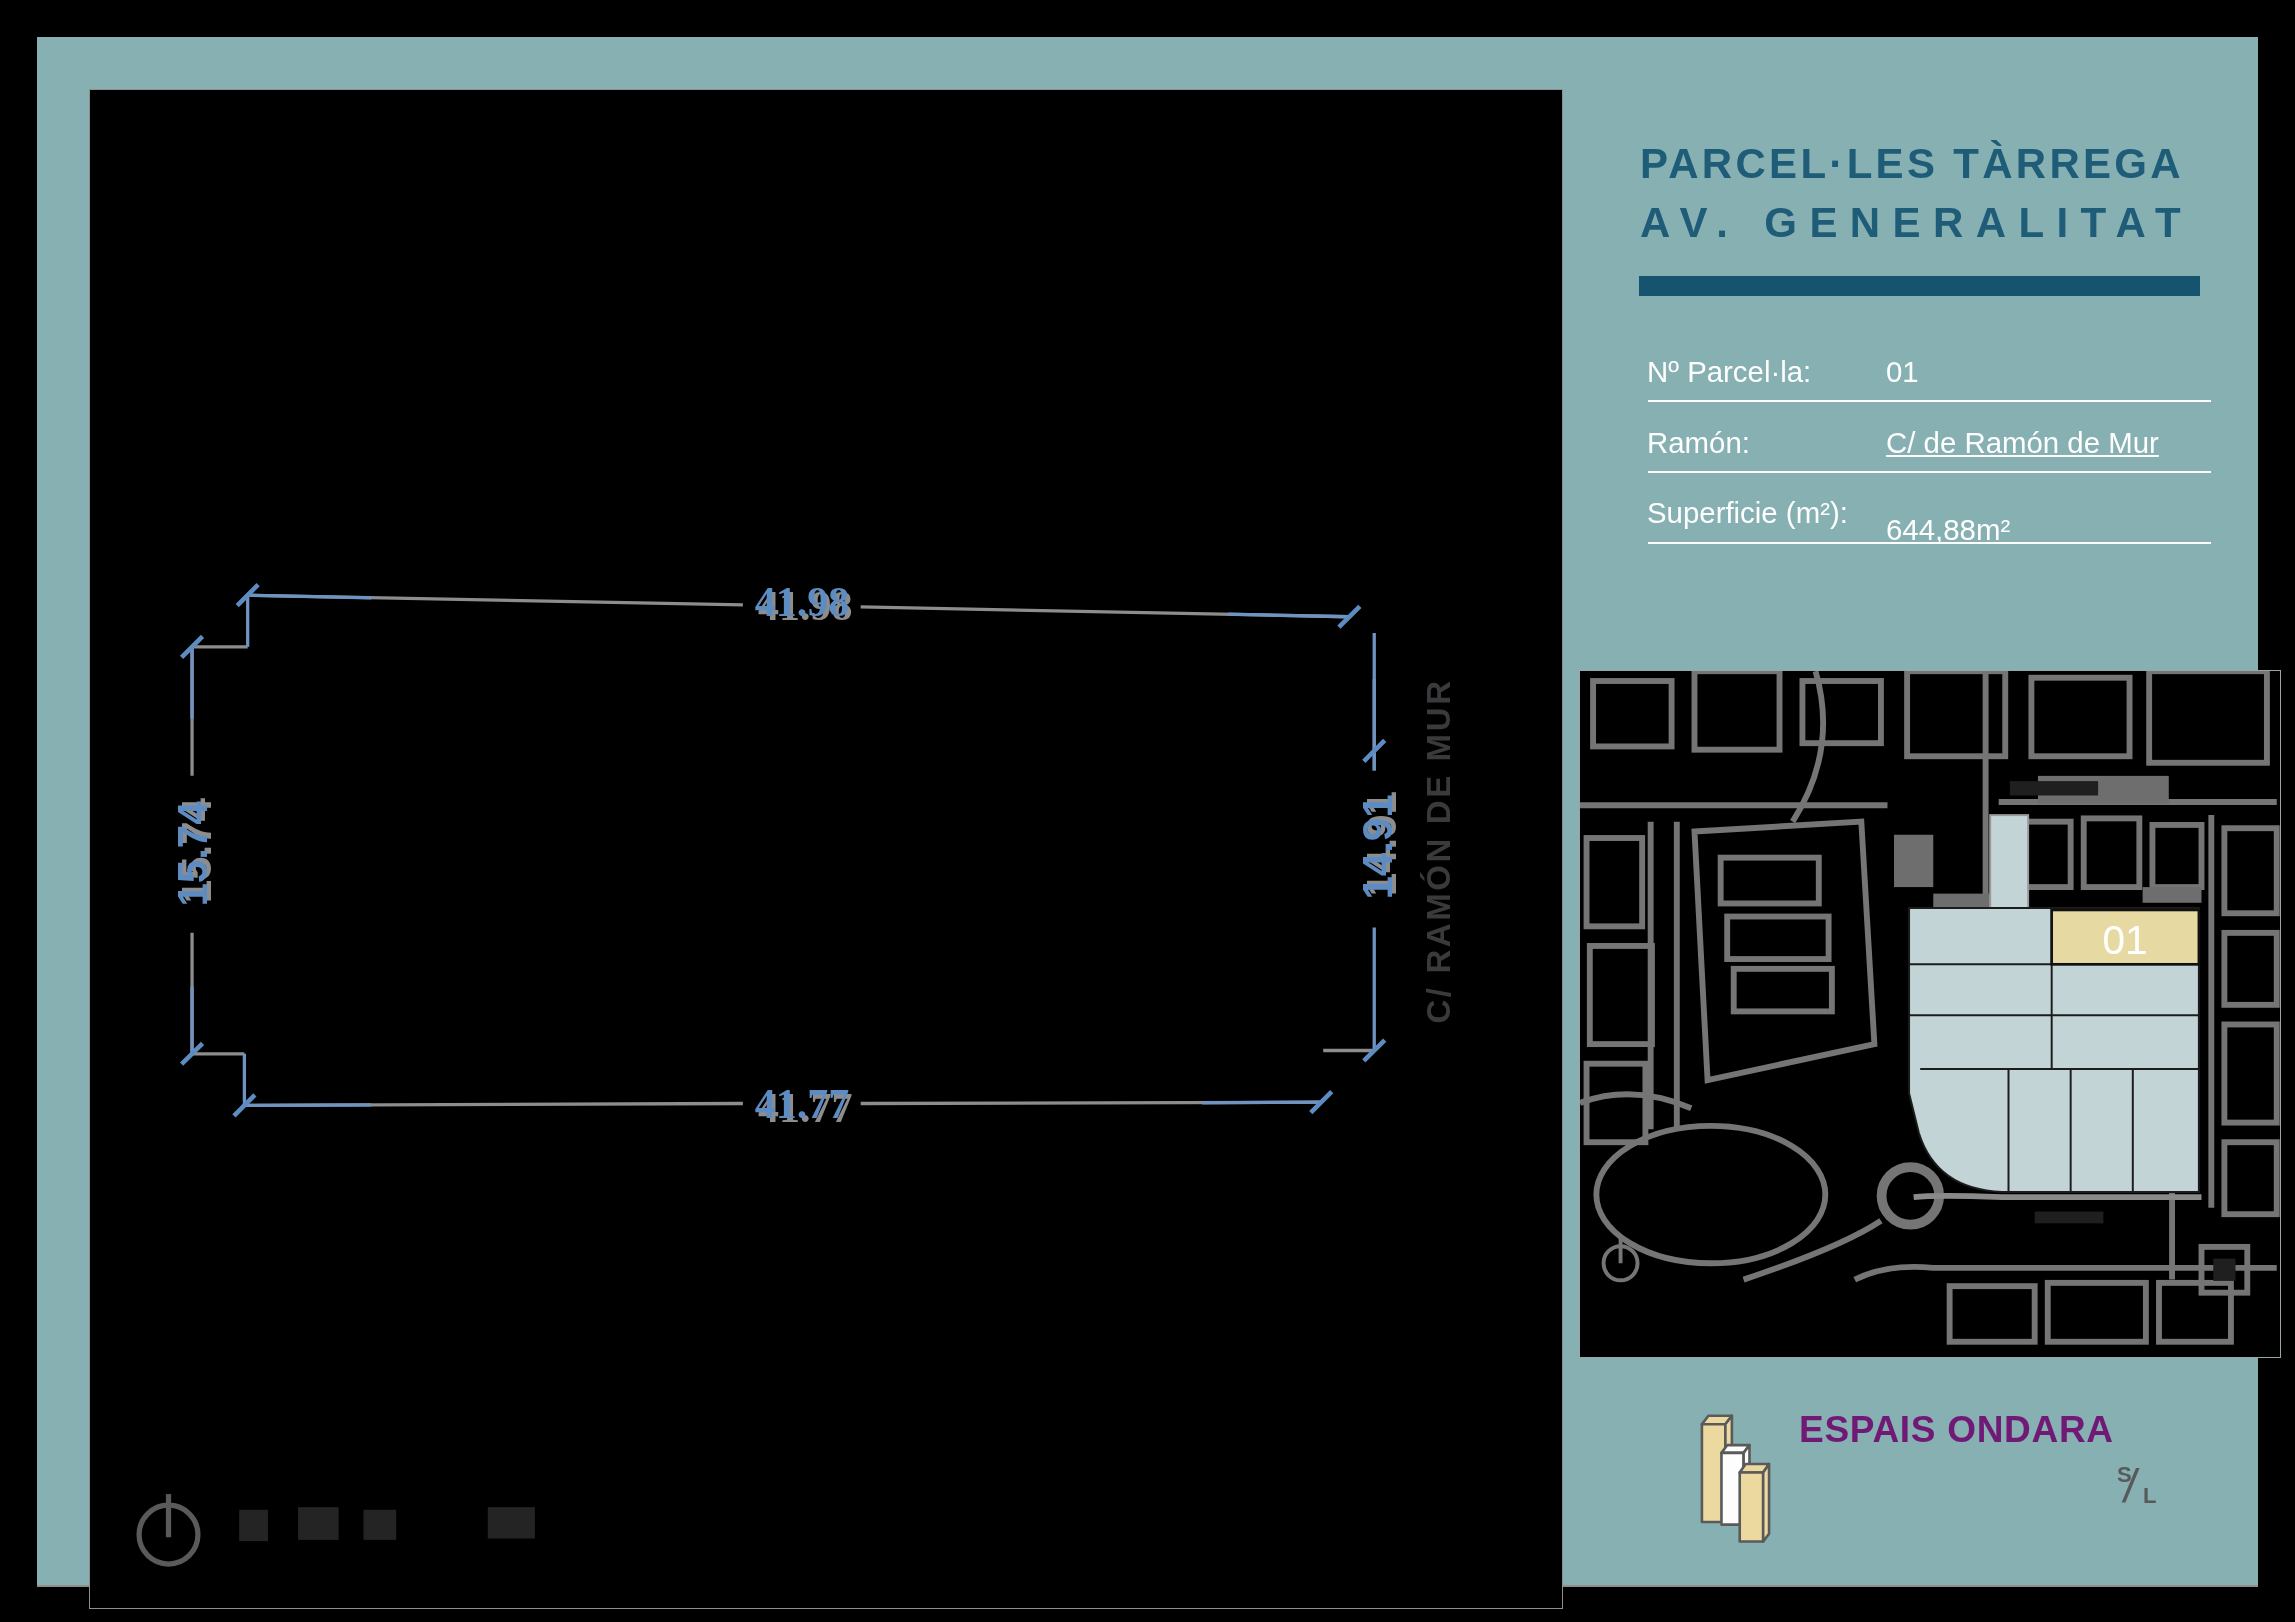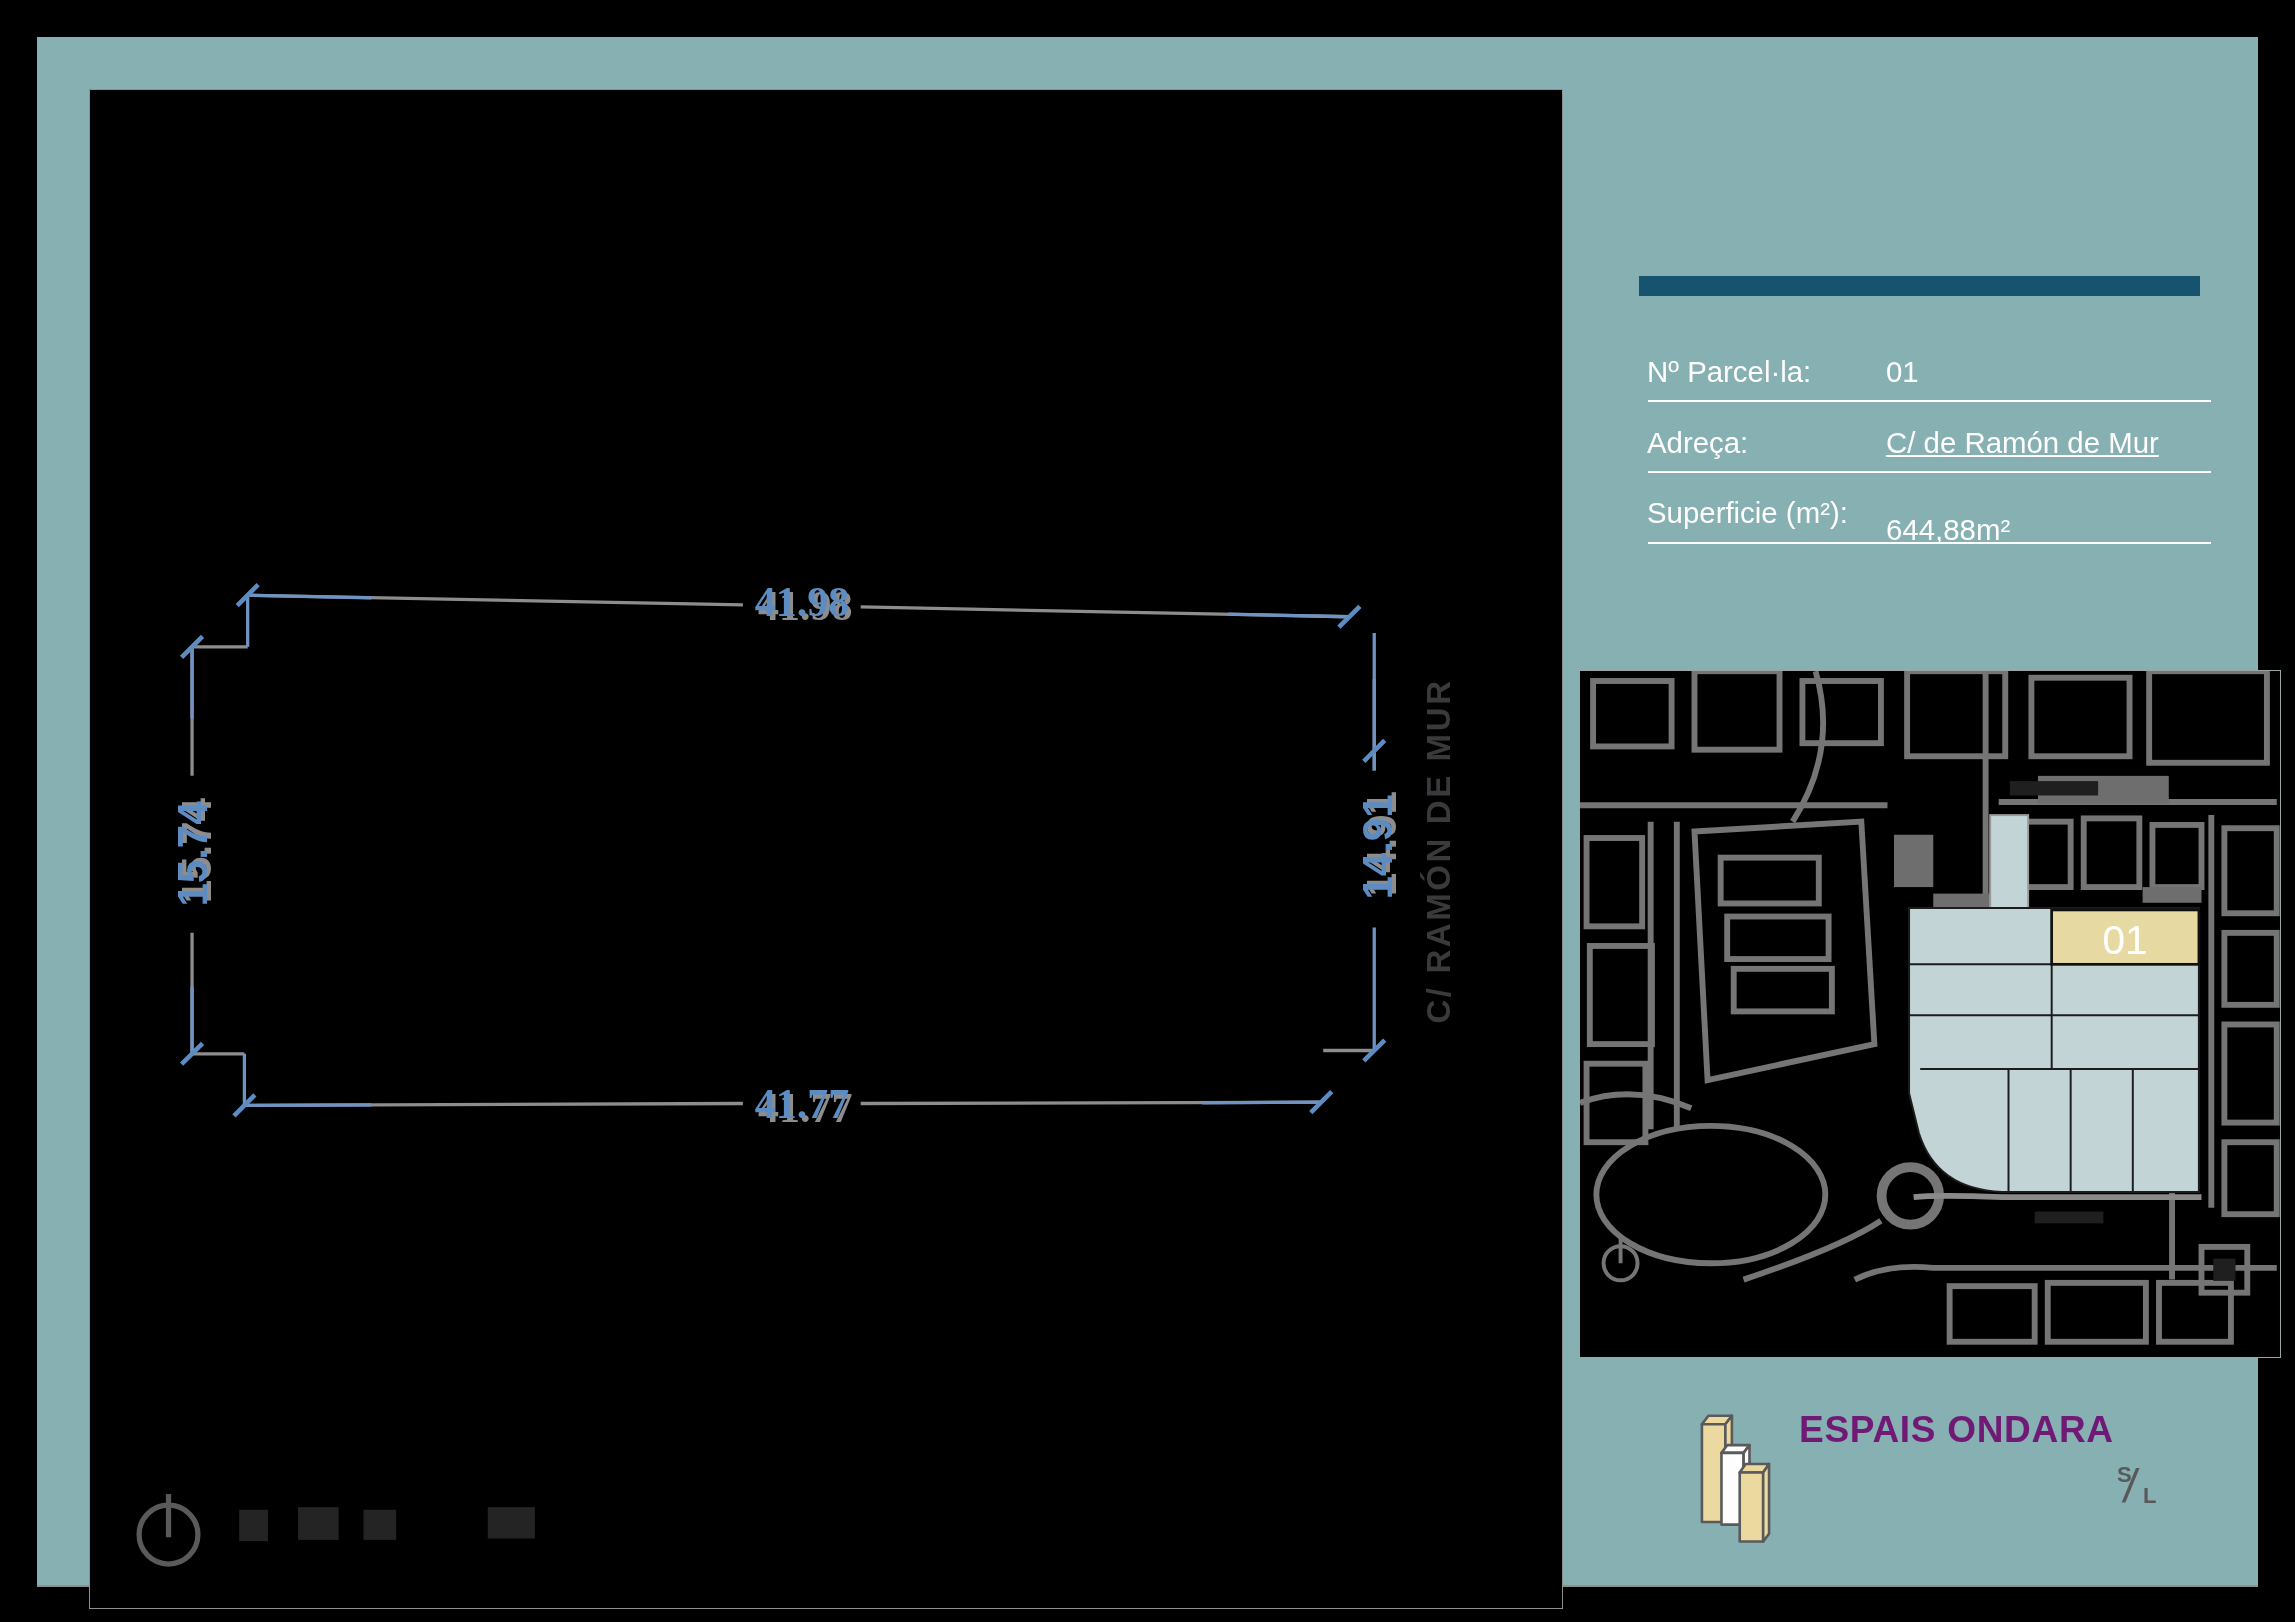--- a/index.html
+++ b/index.html
@@ -82,27 +82,31 @@
         </g>
       </svg>
 
       <div class="dim h" style="left:712px;top:512px;">41.98</div>
       <div class="dim h" style="left:712px;top:1014px;">41.77</div>
       <div class="dim v" style="left:103px;top:764px;">15.74</div>
       <div class="dim v" style="left:1288px;top:757px;">14.91</div>
       <div class="street" style="left:1349px;top:761px;">C/ RAMÓN DE MUR</div>
     </div>
 
+    <div class="title">
+      <div class="l1">PARCEL·LES TÀRREGA</div>
+      <div class="l2">AV. GENERALITAT</div>
+    </div>
     <div class="title-bar"></div>
 
     <div class="frow-label" style="top:318px;">Nº Parcel·la:</div>
     <div class="frow-value" style="top:318px;">01</div>
     <div class="frule" style="top:363px;"></div>
 
-    <div class="frow-label" style="top:389px;">Adreça:</div>
+    <div class="frow-label" style="top:389px;">Ramón:</div>
     <div class="frow-value" style="top:389px;text-decoration:underline;">C/ de Ramón de Mur</div>
     <div class="frule" style="top:434px;"></div>
 
     <div class="frow-label" style="top:459px;">Superficie (m²):</div>
     <div class="frow-value" style="top:459px;margin-top:17px;">644,88m²</div>
     <div class="frule" style="top:505px;"></div>
 
     <div class="map">
       <svg width="700" height="686" viewBox="0 0 1070 1048">
 

